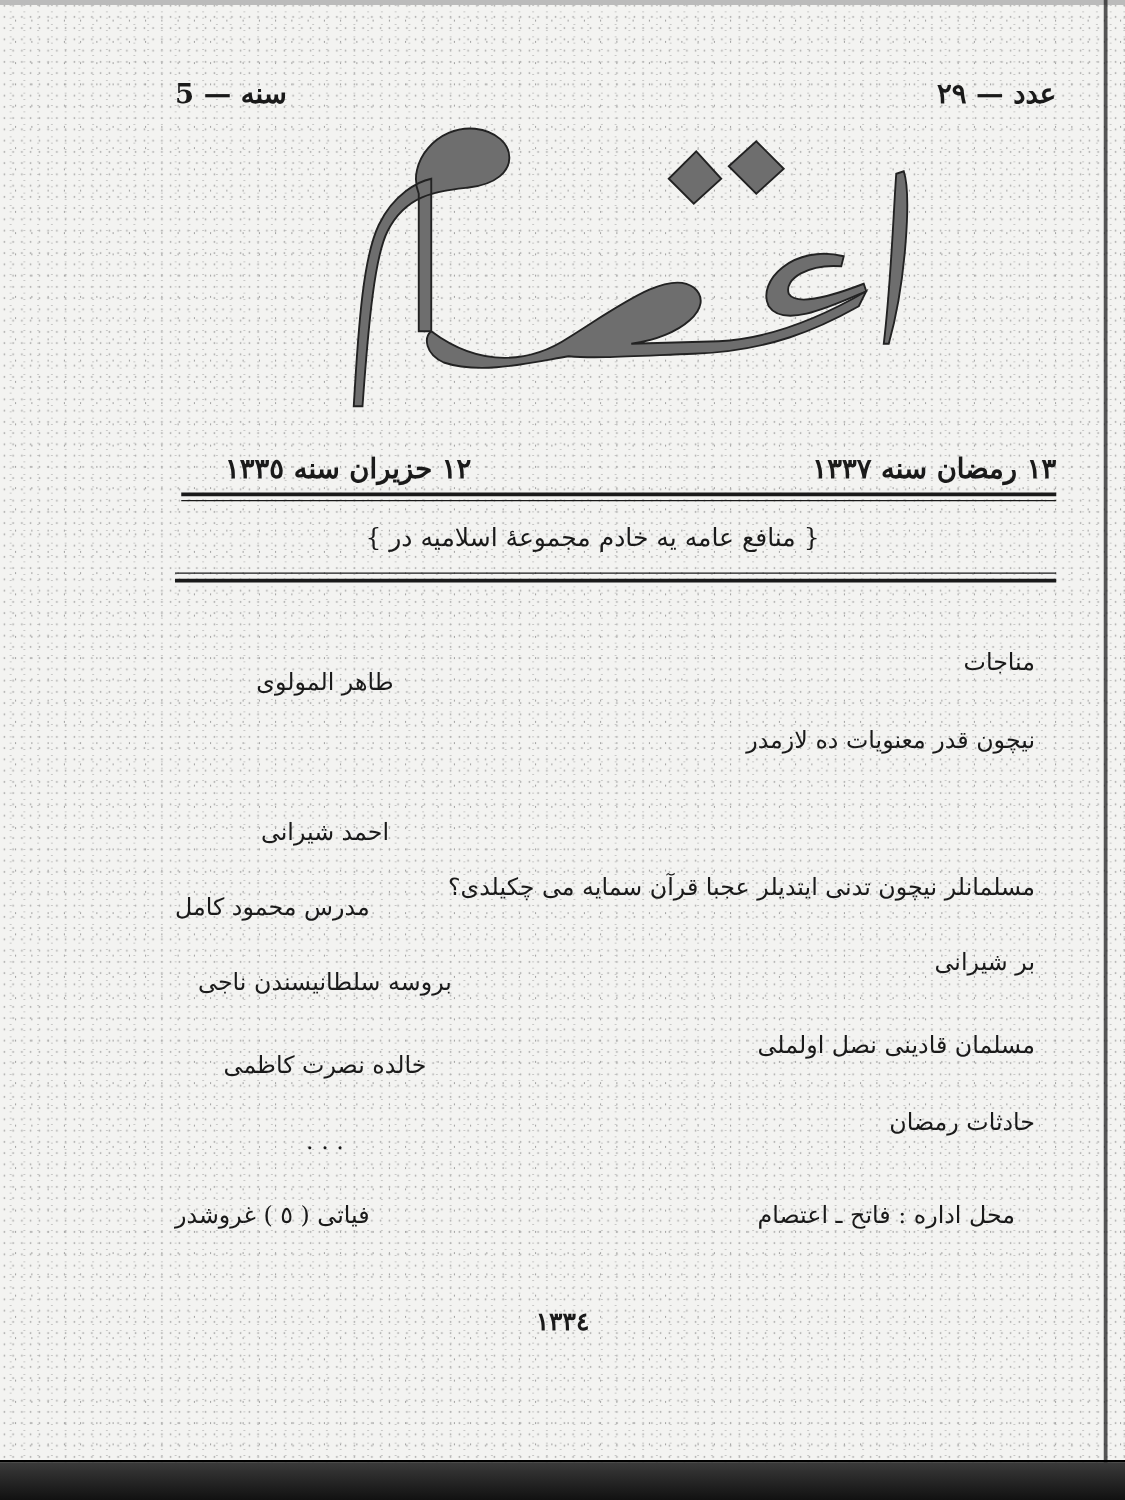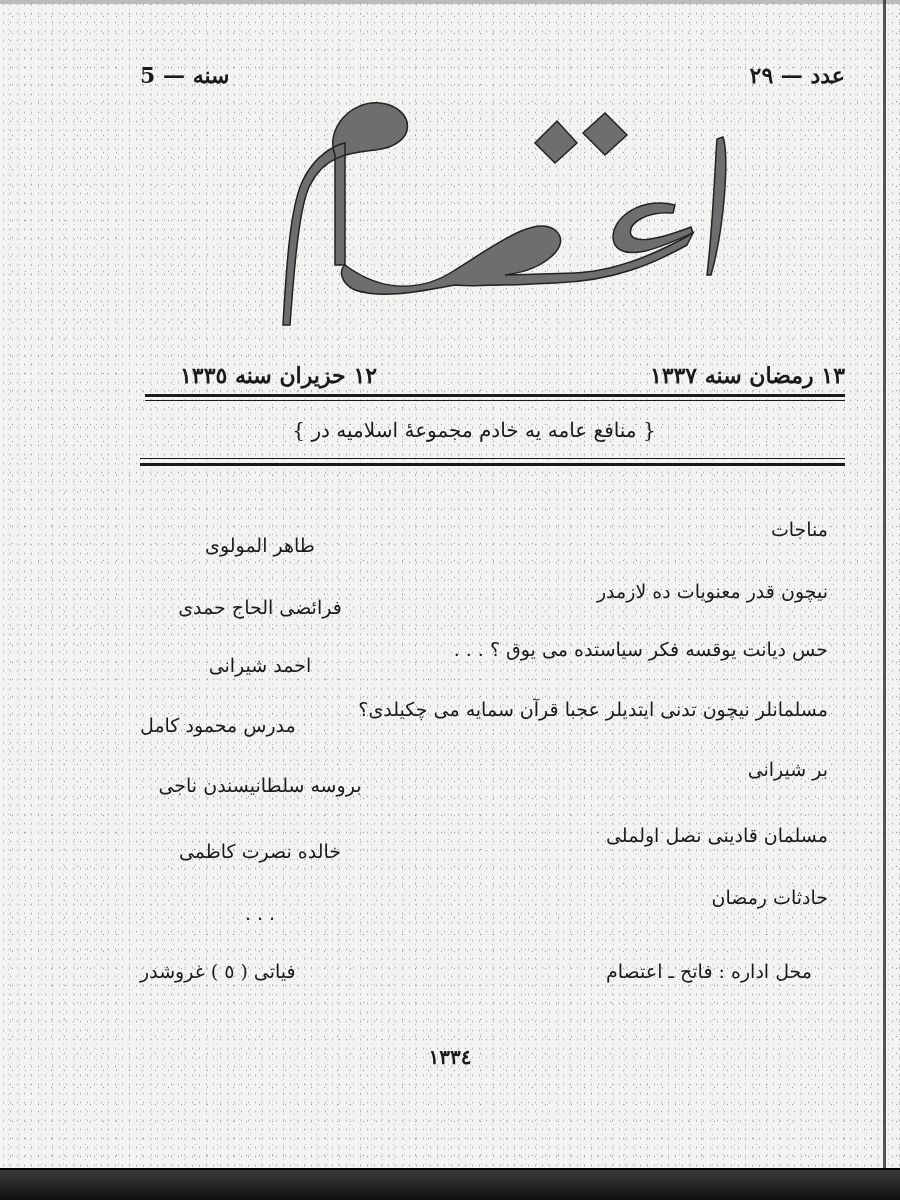--- a/index.html
+++ b/index.html
@@ -91,24 +91,22 @@
 <div class="rule" style="top:458px;left:140px;right:55px;height:1px;"></div>
 <div class="rule" style="top:463px;left:140px;right:55px;height:3px;"></div>
 
 <div class="toc">
   <div class="toc-row" style="height:62px">
     <span class="title rtl">مناجات</span>
     <span class="author rtl">طاهر المولوى</span>
   </div>
   <div class="toc-row" style="height:58px">
     <span class="title rtl">نيچون قدر معنويات ده لازمدر</span>
-    <span class="author rtl">فرائضى الحاج حمدى</span>
   </div>
   <div class="toc-row" style="height:60px">
-    <span class="title rtl">حس ديانت يوقسه فكر سياستده مى يوق ؟ . . .</span>
     <span class="author rtl">احمد شيرانى</span>
   </div>
   <div class="toc-row" style="height:60px">
     <span class="title rtl">مسلمانلر نيچون تدنى ايتديلر عجبا قرآن سمايه مى چكيلدى؟</span>
     <span class="author rtl" style="width:auto">مدرس محمود كامل</span>
   </div>
   <div class="toc-row" style="height:66px">
     <span class="title rtl">بر شيرانى</span>
     <span class="author rtl">بروسه سلطانيسندن ناجى</span>
   </div>

